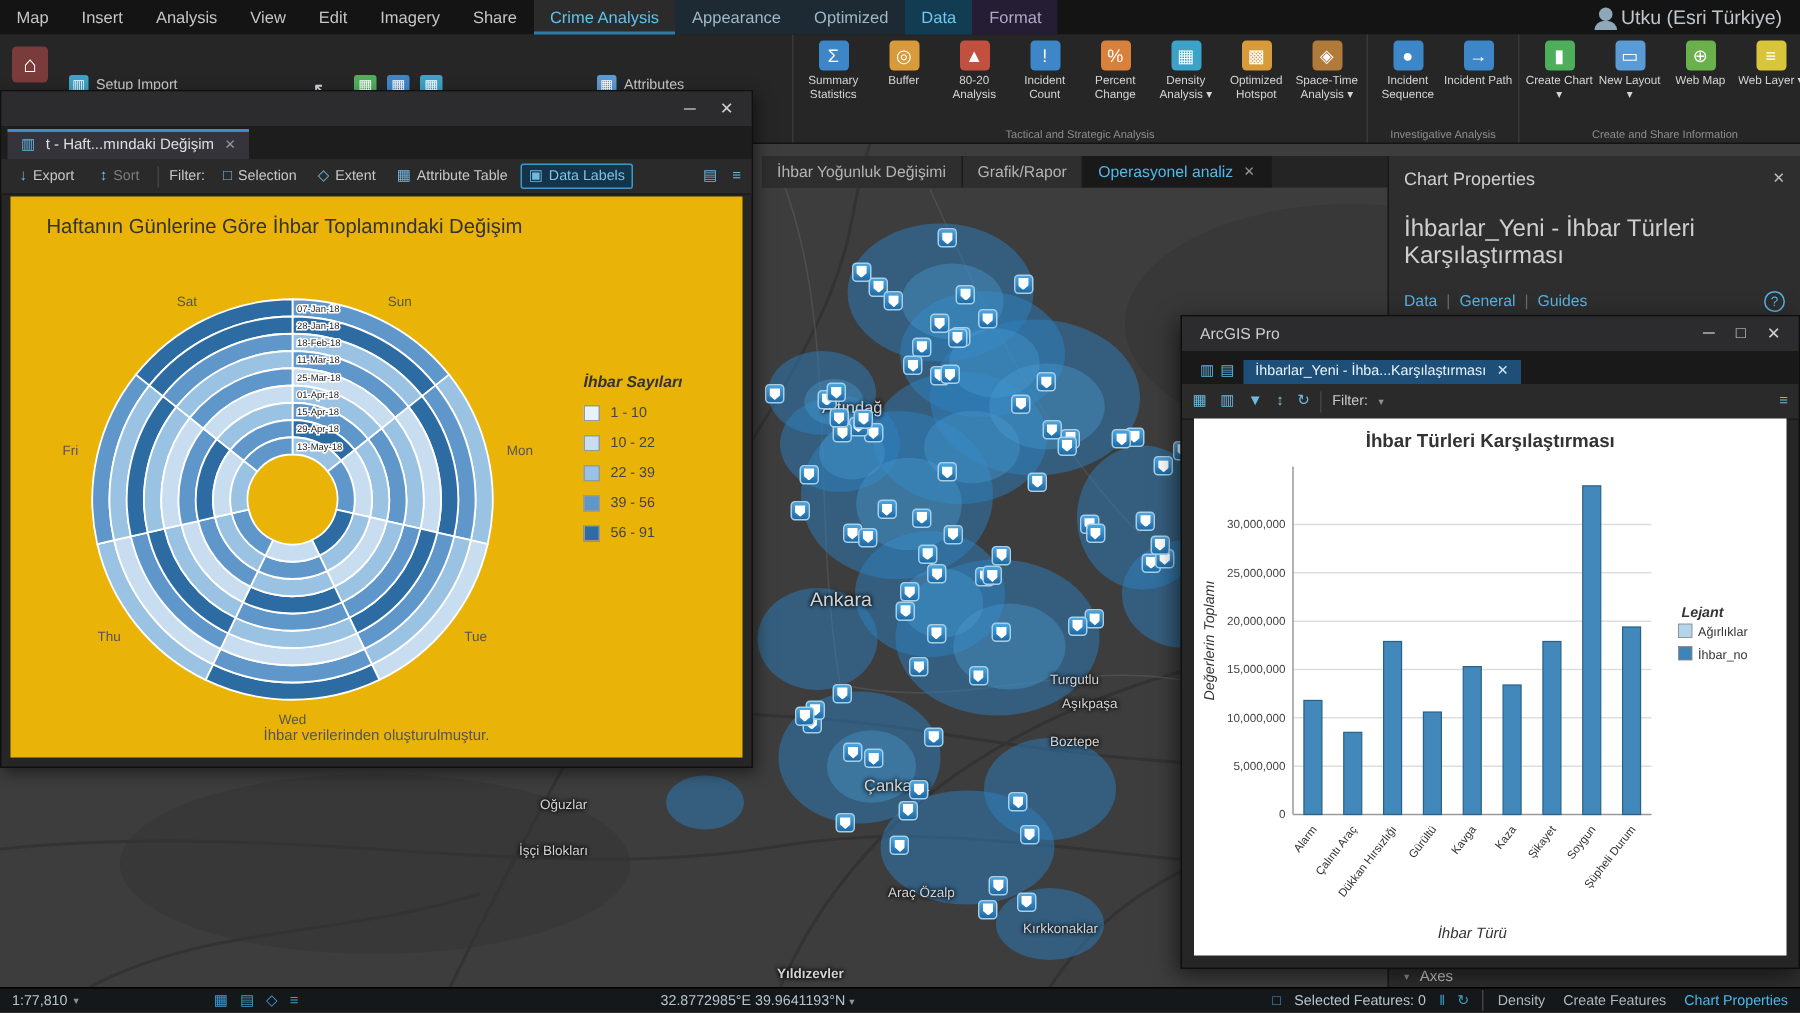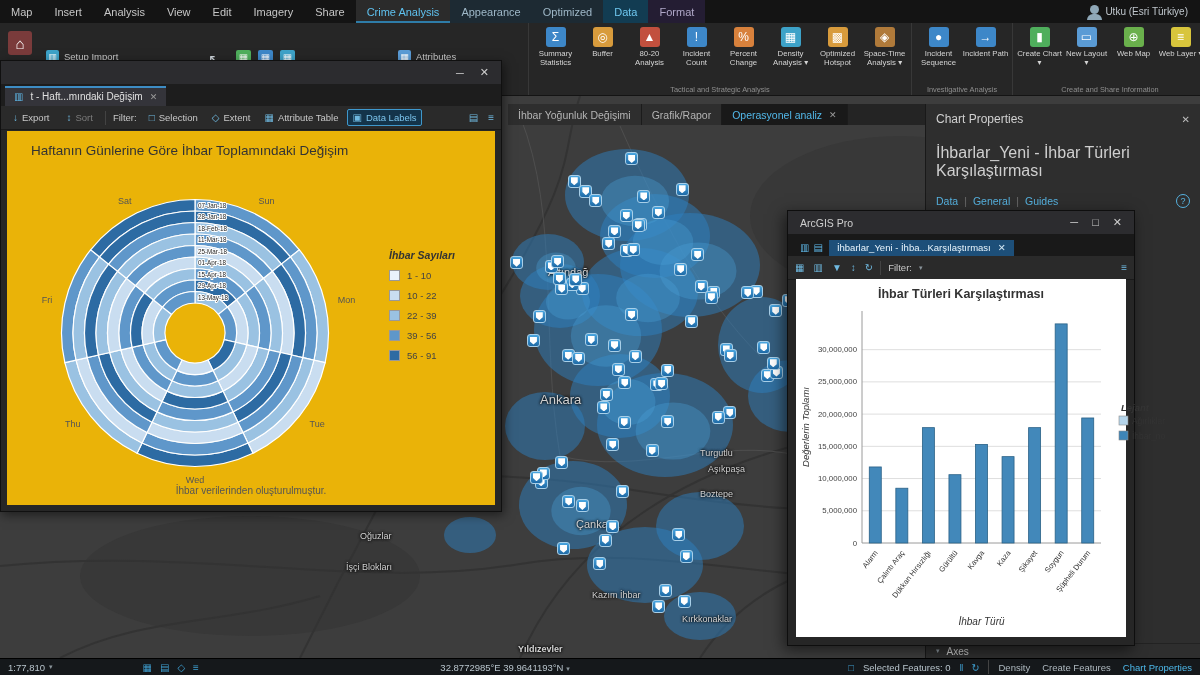--- a/index.html
+++ b/index.html
@@ -6,21 +6,21 @@
   body{background:#222}
   #stage{position:relative;width:1200px;height:675px;background:#3d3d3d;overflow:hidden}
   svg{font-family:"Liberation Sans","DejaVu Sans",sans-serif}
   
   #tabrow{position:absolute;top:0;left:0;right:0;height:23px;background:#141414;display:flex;align-items:stretch;z-index:50}
   .rtab{padding:0 11px;font-size:11px;color:#c6c6c6;display:flex;align-items:center;cursor:pointer;white-space:nowrap}
   .rtab.active{background:#2b2b2b;color:#5fc2f0;box-shadow:inset 0 -2px 0 #2e7ca8}
   .rtab.context{background:#1d2a33;color:#9fb8c8}
   .rtab.context-active{background:#123c52;color:#6fc8f0}
   .rtab.context2{background:#241d33;color:#b0a8c8}
-  .userbox{margin-left:auto;display:flex;align-items:center;gap:6px;color:#bfc6cc;font-size:10px;padding-right:12px}
+  .userbox{margin-left:auto;display:flex;align-items:center;gap:6px;color:#bfc6cc;font-size:13px;padding-right:12px}
   .person{width:9px;height:9px;border-radius:50%;background:#8fa8b8;position:relative;margin-top:-4px}
   .person::after{content:"";position:absolute;top:9px;left:-3px;width:15px;height:6px;border-radius:7px 7px 0 0;background:#8fa8b8}
   #ribbonrow{position:absolute;top:23px;left:0;right:0;height:73px;background:#262626;border-bottom:1px solid #141414;z-index:40}
   .homeic{position:absolute;left:8px;top:8px;width:24px;height:24px;border-radius:3px;background:#7a3b3b;color:#fff;font-size:15px;display:flex;align-items:center;justify-content:center}
   .stack{position:absolute;display:flex;flex-direction:column;gap:3px}
   .smallbtn{display:flex;align-items:center;gap:5px;font-size:9.5px;color:#c8c8c8;cursor:pointer}
   .sic{width:13px;height:13px;border-radius:2px;display:flex;align-items:center;justify-content:center;color:#fff;font-size:9px}
   .ptr{position:absolute;left:208px;top:28px;color:#cfd6dc;font-size:15px}
   .tbls{position:absolute;left:236px;top:27px;display:grid;grid-template-columns:repeat(3,18px);grid-gap:4px}
   .tbls span{width:15px;height:15px;border-radius:2px;display:flex;align-items:center;justify-content:center;color:#fff;font-size:10px}
@@ -66,21 +66,21 @@
   #props{position:absolute;right:0;top:104px;width:275px;bottom:17px;background:#2e2e2e;border-left:1px solid #191919;z-index:15;color:#d0d0d0}
   .phead{display:flex;align-items:center;justify-content:space-between;padding:8px 10px;font-size:12px}
   .phead .x{color:#bdbdbd;font-size:10px;cursor:pointer}
   .psub{padding:10px 10px 4px;font-size:16px;color:#cfcfcf}
   .ptabs{display:flex;align-items:center;gap:6px;padding:10px 10px;font-size:10.5px}
   .ptab{color:#56b2e0;cursor:pointer}
   .psep{color:#6c6c6c}
   .phelp{margin-left:auto;width:14px;height:14px;border-radius:50%;border:1px solid #56b2e0;color:#56b2e0;font-size:9px;display:flex;align-items:center;justify-content:center}
   .psection{position:absolute;bottom:0;left:0;right:0;height:15px;display:flex;align-items:center;gap:7px;padding:0 10px;font-size:10px;color:#c8c8c8;background:#2e2e2e;border-top:1px solid #222}
   
-  #floatwin{position:absolute;left:787px;top:210px;width:348px;height:436px;background:#262626;border:1px solid #0e0e0e;z-index:30;box-shadow:-3px 4px 14px rgba(0,0,0,.55)}
+  #floatwin{position:absolute;left:787px;top:210px;width:413px;height:436px;background:#262626;border:1px solid #0e0e0e;z-index:30;box-shadow:-3px 4px 14px rgba(0,0,0,.55)}
   .ftab{background:#1d4f79;color:#e8f4fc;font-size:9.5px;padding:2px 8px 3px;display:flex;gap:7px;align-items:center;cursor:pointer}
   .fbody{position:absolute;top:68px;left:8px;right:8px;bottom:8px;background:#fff}
   .ftitle{padding-top:8px;text-align:center;font-size:12.5px;font-weight:bold;color:#333}
   
   #statusbar{position:absolute;left:0;bottom:0;width:1200px;height:17px;background:#15181b;border-top:1px solid #000;z-index:60;display:flex;align-items:center;font-size:9.5px;color:#b8c4cc}
   .sbscale{padding-left:8px;display:flex;gap:4px;align-items:center}
   .sbicons{display:flex;gap:8px;margin-left:90px;color:#3e9ed0;font-size:10px}
   .sbcoords{position:absolute;left:350px;width:310px;text-align:center}
   .sbright{margin-left:auto;display:flex;align-items:center;gap:9px;padding-right:8px}
   .sbtab{color:#aeb8bf;cursor:pointer}
@@ -141,21 +141,21 @@
       </svg>
     <div id="maplabels">
         <span class="maplabel" style="left: 548px; top: 170px; font-size: 11px;">Altındağ</span>
         <span class="maplabel" style="left: 540px; top: 296px; font-size: 13px;">Ankara</span>
         <span class="maplabel" style="left: 700px; top: 352px; font-size: 9px;">Turgutlu</span>
         <span class="maplabel" style="left: 708px; top: 368px; font-size: 9px;">Aşıkpaşa</span>
         <span class="maplabel" style="left: 700px; top: 393px; font-size: 9px;">Boztepe</span>
         <span class="maplabel" style="left: 576px; top: 422px; font-size: 11px;">Çankaya</span>
         <span class="maplabel" style="left: 360px; top: 435px; font-size: 9px;">Oğuzlar</span>
         <span class="maplabel" style="left: 346px; top: 466px; font-size: 9px;">İşçi Blokları</span>
-        <span class="maplabel" style="left: 592px; top: 494px; font-size: 9px;">Kazım İhbar</span>
+        <span class="maplabel" style="left: 592px; top: 494px; font-size: 9px;">Araç Özalp</span>
         <span class="maplabel" style="left: 682px; top: 518px; font-size: 9px;">Kırkkonaklar</span>
         <span class="maplabel" style="left: 518px; top: 548px; font-size: 9px; font-weight: bold;">Yıldızevler</span>
       </div>
     <div id="mapshields">
         <div class="shield" style="left: 637.384px; top: 93.9328px;">
           <i></i>
         </div>
         <div class="shield" style="left: 675.602px; top: 86.8355px;">
           <i></i>
         </div>

